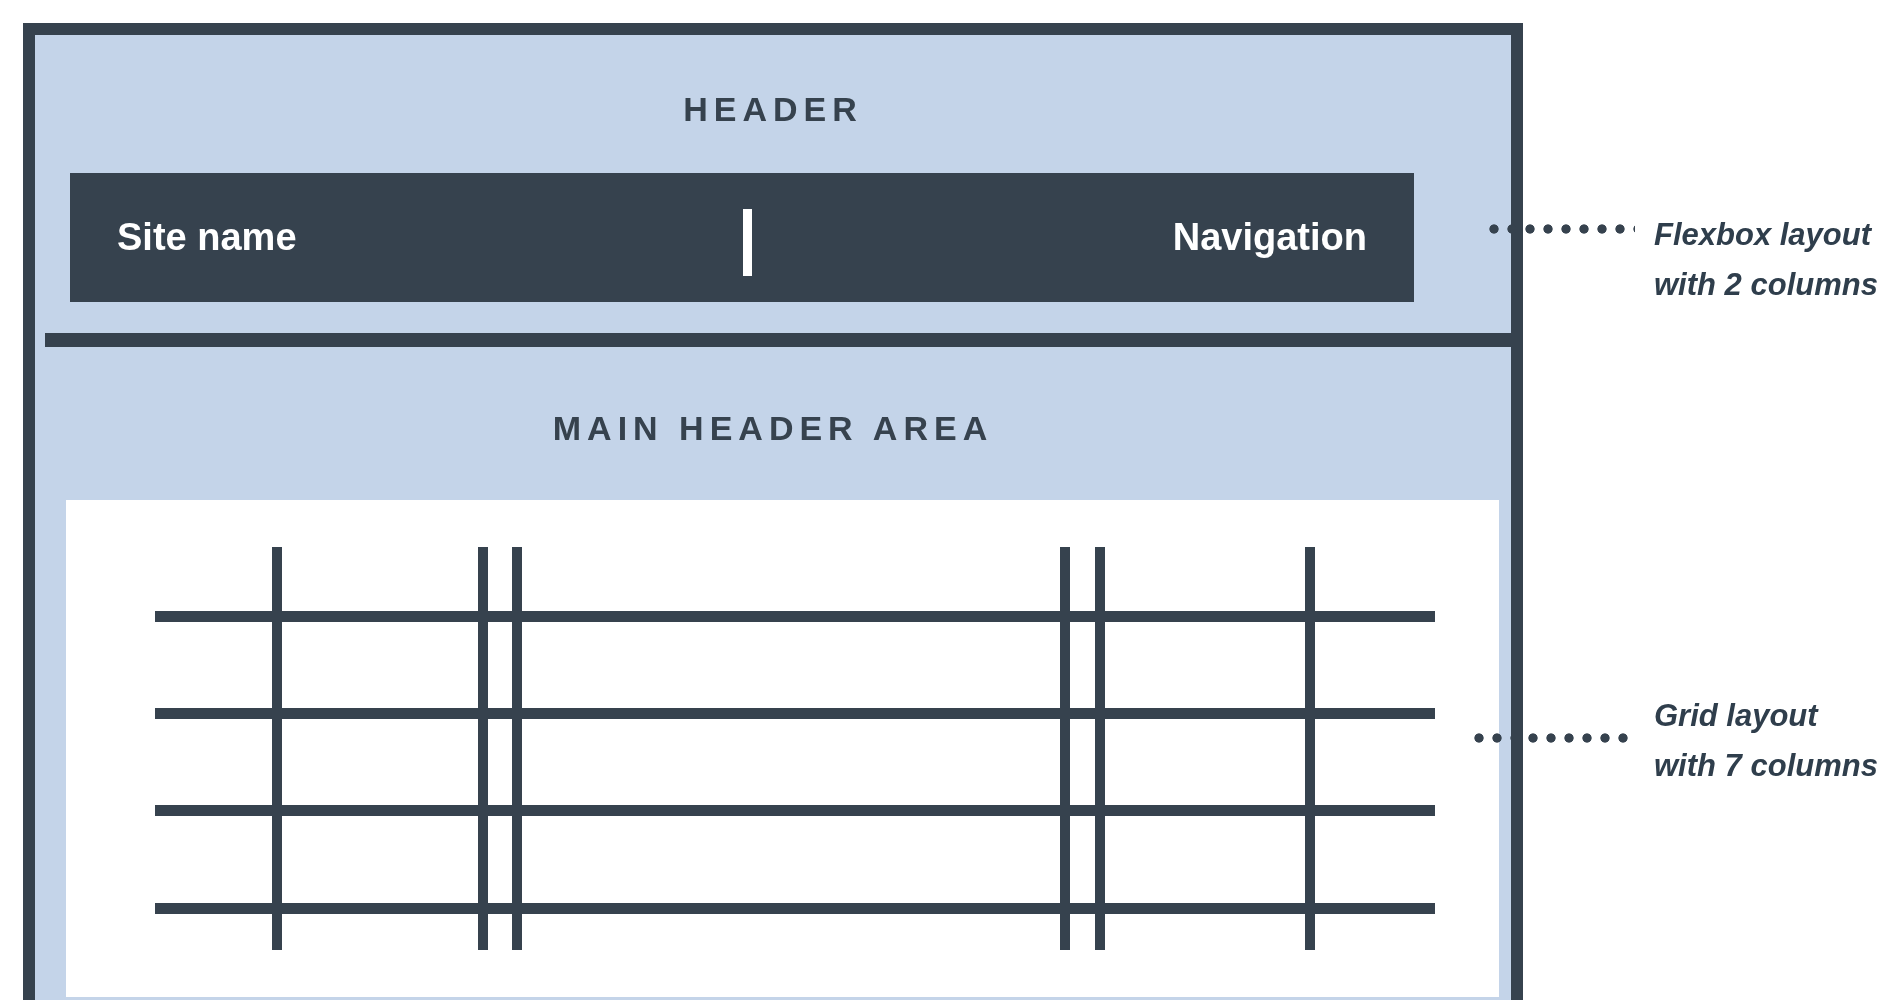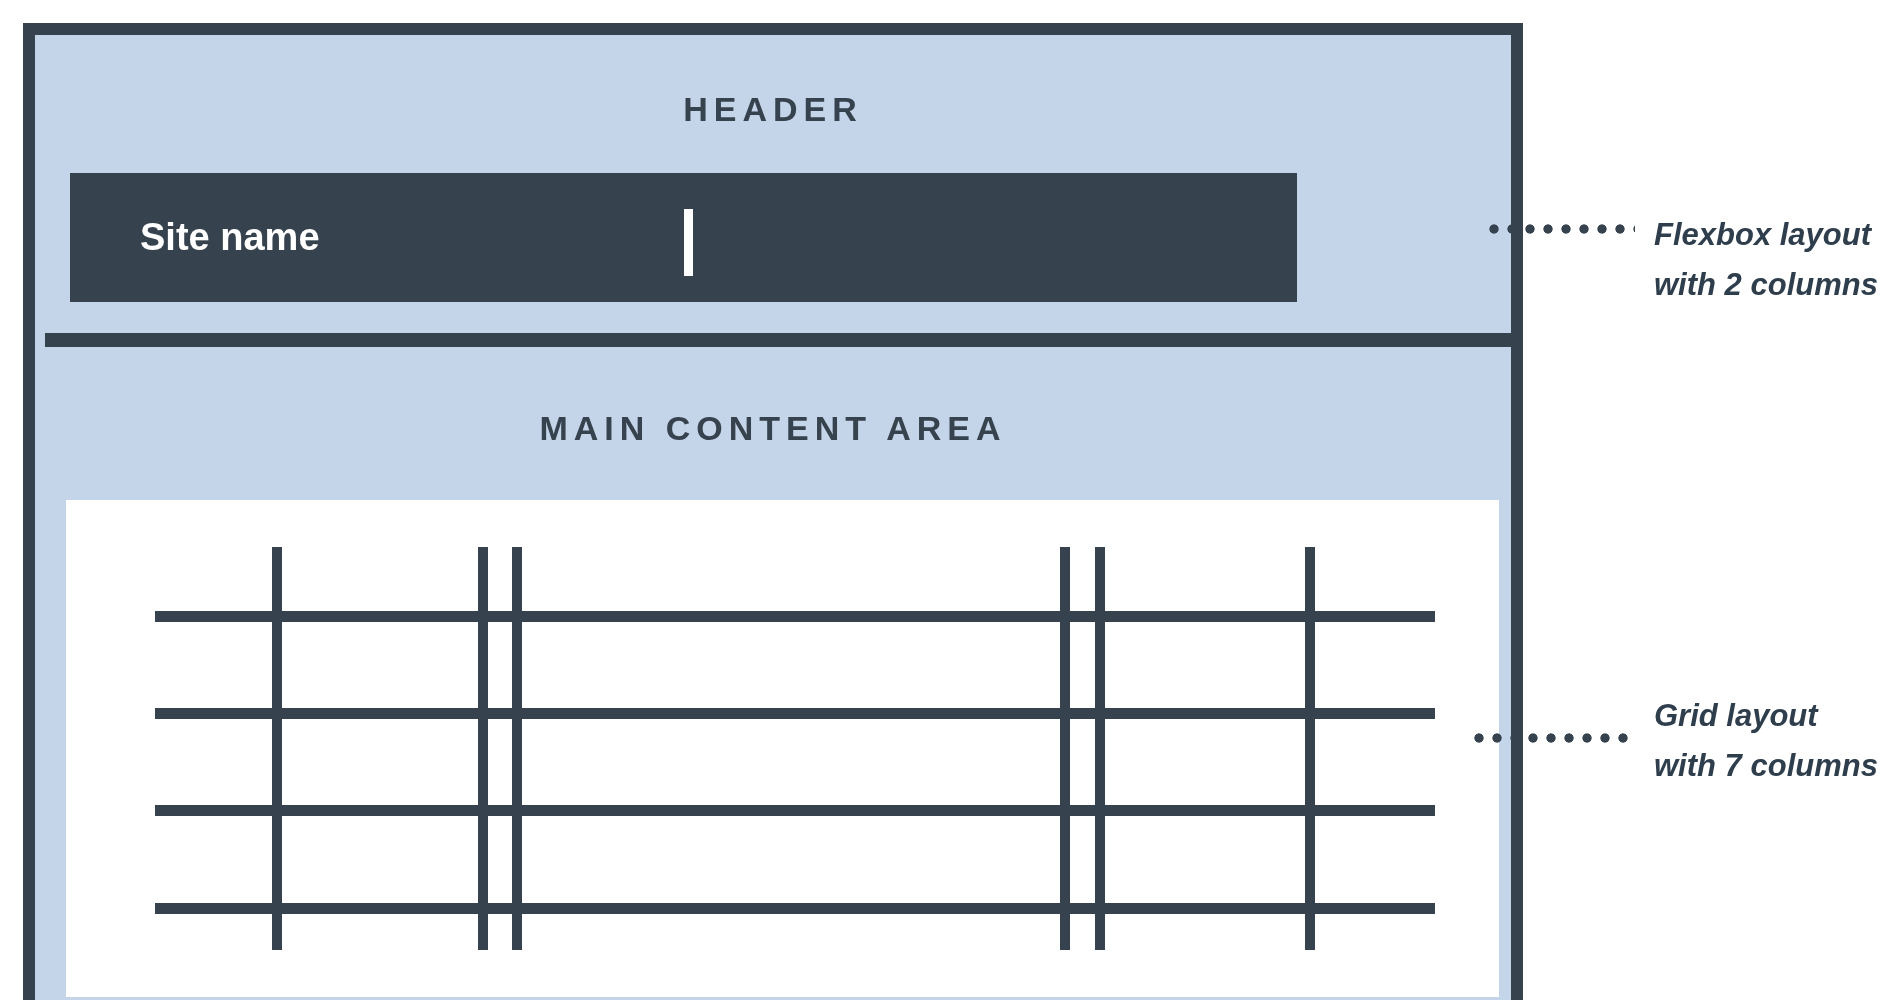--- a/index.html
+++ b/index.html
@@ -23,24 +23,24 @@
   .section-title{
     position:absolute;left:0;right:0;text-align:center;
     color:var(--dark-slate);font-weight:700;font-size:34px;line-height:36px;
     letter-spacing:6px;
   }
   .header-title{top:46px;}
   .main-title{top:365px;}
 
   
   .navbar{
-    position:absolute;left:25px;top:128px;width:1227px;height:129px;
+    position:absolute;left:25px;top:128px;width:1344px;height:129px;
     background:var(--dark-slate);
     display:flex;align-items:center;justify-content:space-between;
-    padding:0 65px;
+    padding:0 42px;
     color:#fff;font-weight:700;font-size:38px;gap:16px;
   }
   .navbar-divider{
     position:absolute;left:calc(50% - 4.5px);top:31px;width:9px;height:67px;
     background:var(--divider-white);
   }
 
   
   .section-divider{
     position:absolute;left:0;top:288px;width:100%;height:14px;
@@ -81,25 +81,26 @@
 <div class="page">
 
   <div class="outer-box">
     <div class="inner">
 
       <div class="section-title header-title">HEADER</div>
 
       <div class="navbar">
         <span>Site name</span>
         <span class="navbar-divider"></span>
+        <span>Navigation</span>
       </div>
 
       <div class="section-divider"></div>
 
-      <div class="section-title main-title">MAIN CONTENT AREA</div>
+      <div class="section-title main-title">MAIN HEADER AREA</div>
 
       <div class="content-box">
 
         <div class="v-line" style="left:201px;"></div>
         <div class="v-line" style="left:407px;"></div>
         <div class="v-line" style="left:441px;"></div>
         <div class="v-line" style="left:989px;"></div>
         <div class="v-line" style="left:1024px;"></div>
         <div class="v-line" style="left:1234px;"></div>
 

